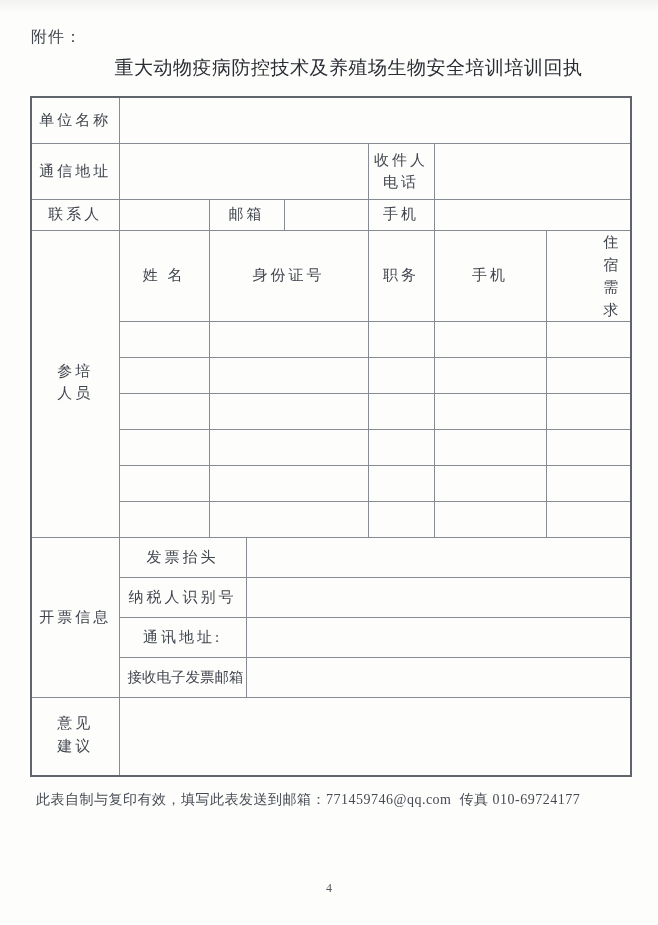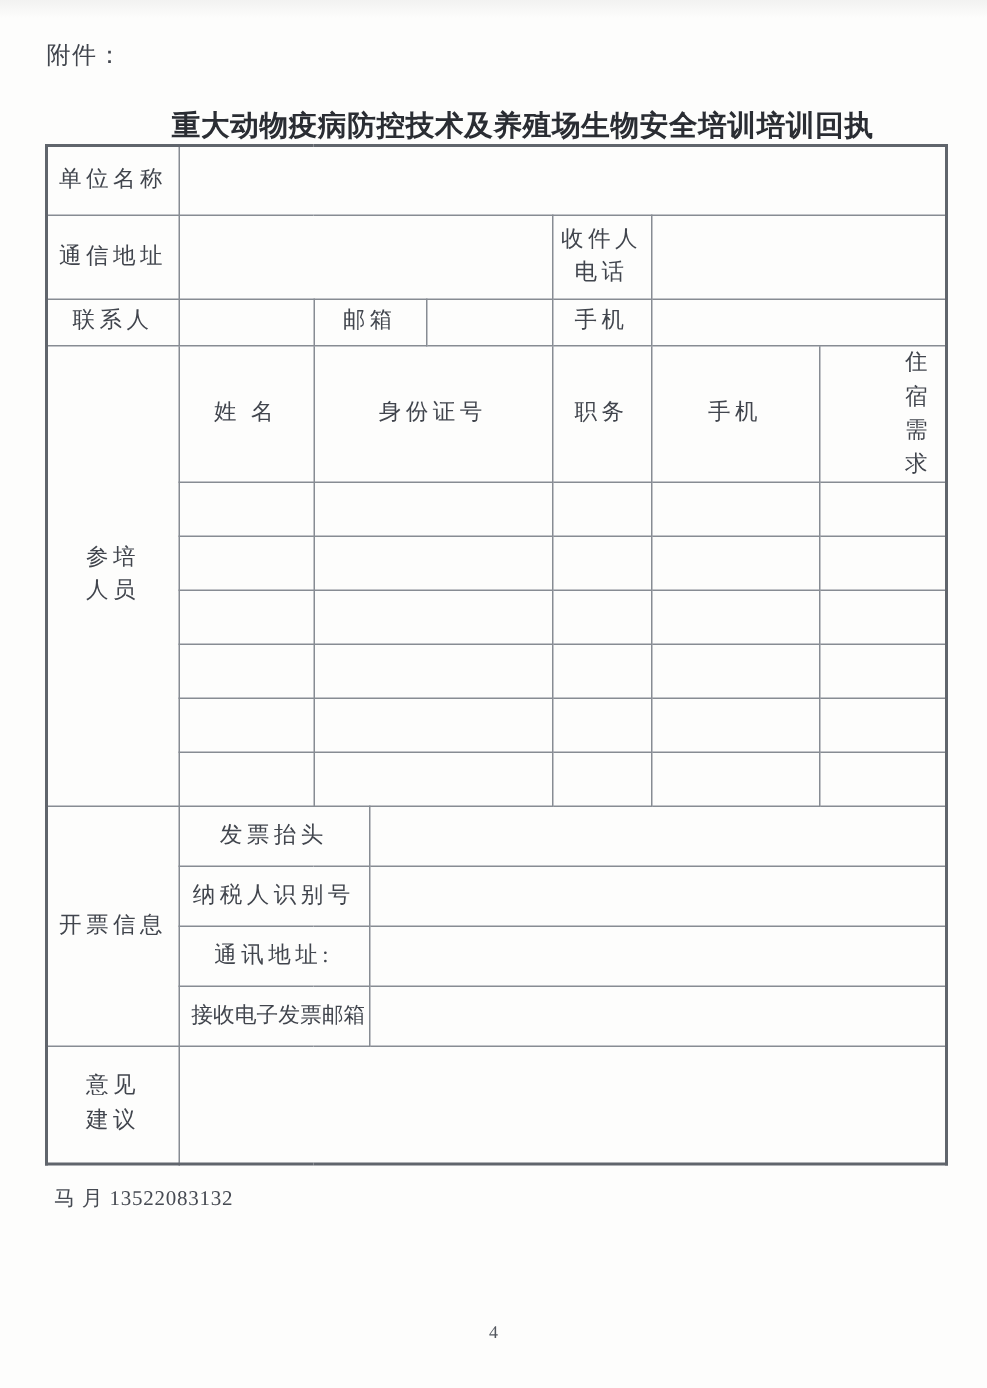--- a/index.html
+++ b/index.html
@@ -23,24 +23,24 @@
     left: 31px;
     top: 27px;
     font-size: 16px;
     letter-spacing: 1px;
   }
   .title {
     position: absolute;
     left: 0;
     right: 0;
     top: 55px;
-    margin: 16px;
+    margin: 0;
     text-align: center;
     font-size: 19px;
-    font-weight: bold;
+    font-weight: normal;
     letter-spacing: 0.5px;
     color: #2a2d33;
     padding-left: 39px;
   }
   table.form {
     position: absolute;
     left: 30px;
     top: 96px;
     width: 601px;
     border-collapse: collapse;
@@ -208,18 +208,18 @@
     </tr>
 
     <tr class="rc">
       <td><span class="wrapspan w36">意见建议</span></td>
       <td class="val" colspan="7"></td>
     </tr>
   </tbody>
     </table>
 
   <div class="footer">
-    <div>马 月 13522083132</div>
+    <div>此表自制与复印有效，填写此表发送到邮箱：771459746@qq.com  传真 010-69724177</div>
   </div>
 
   <div class="pagenum">4</div>
 
 </div>
 
 </body></html>

